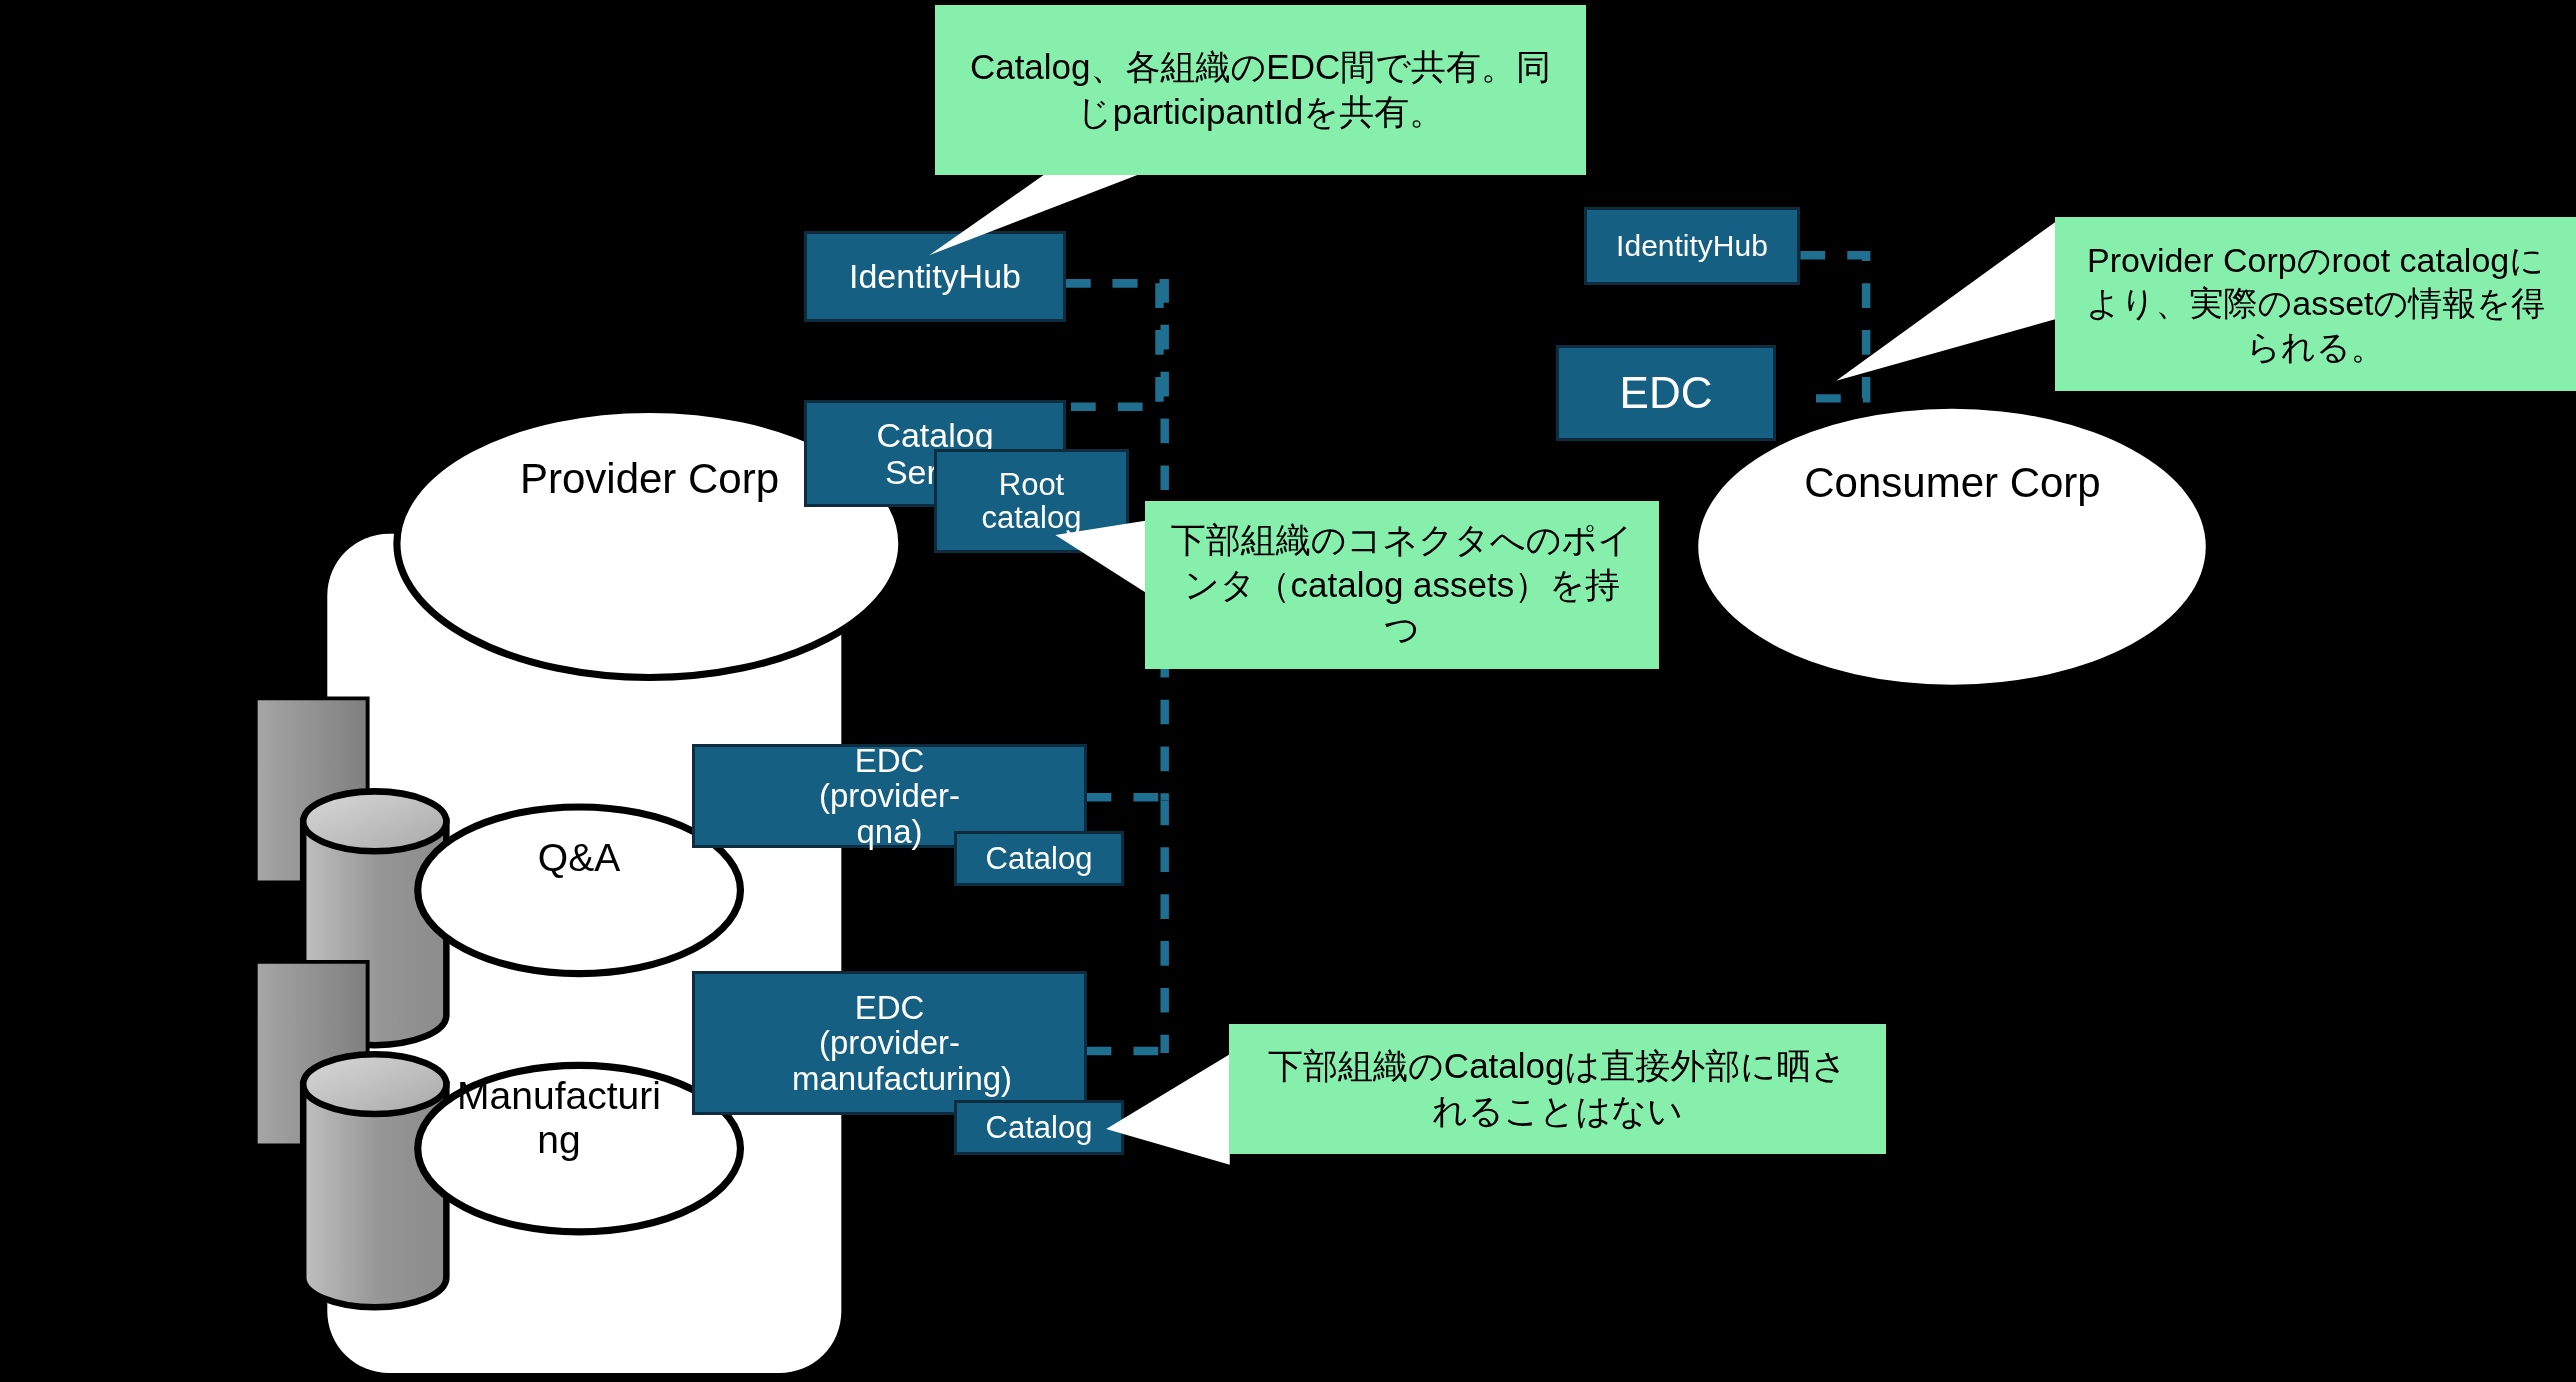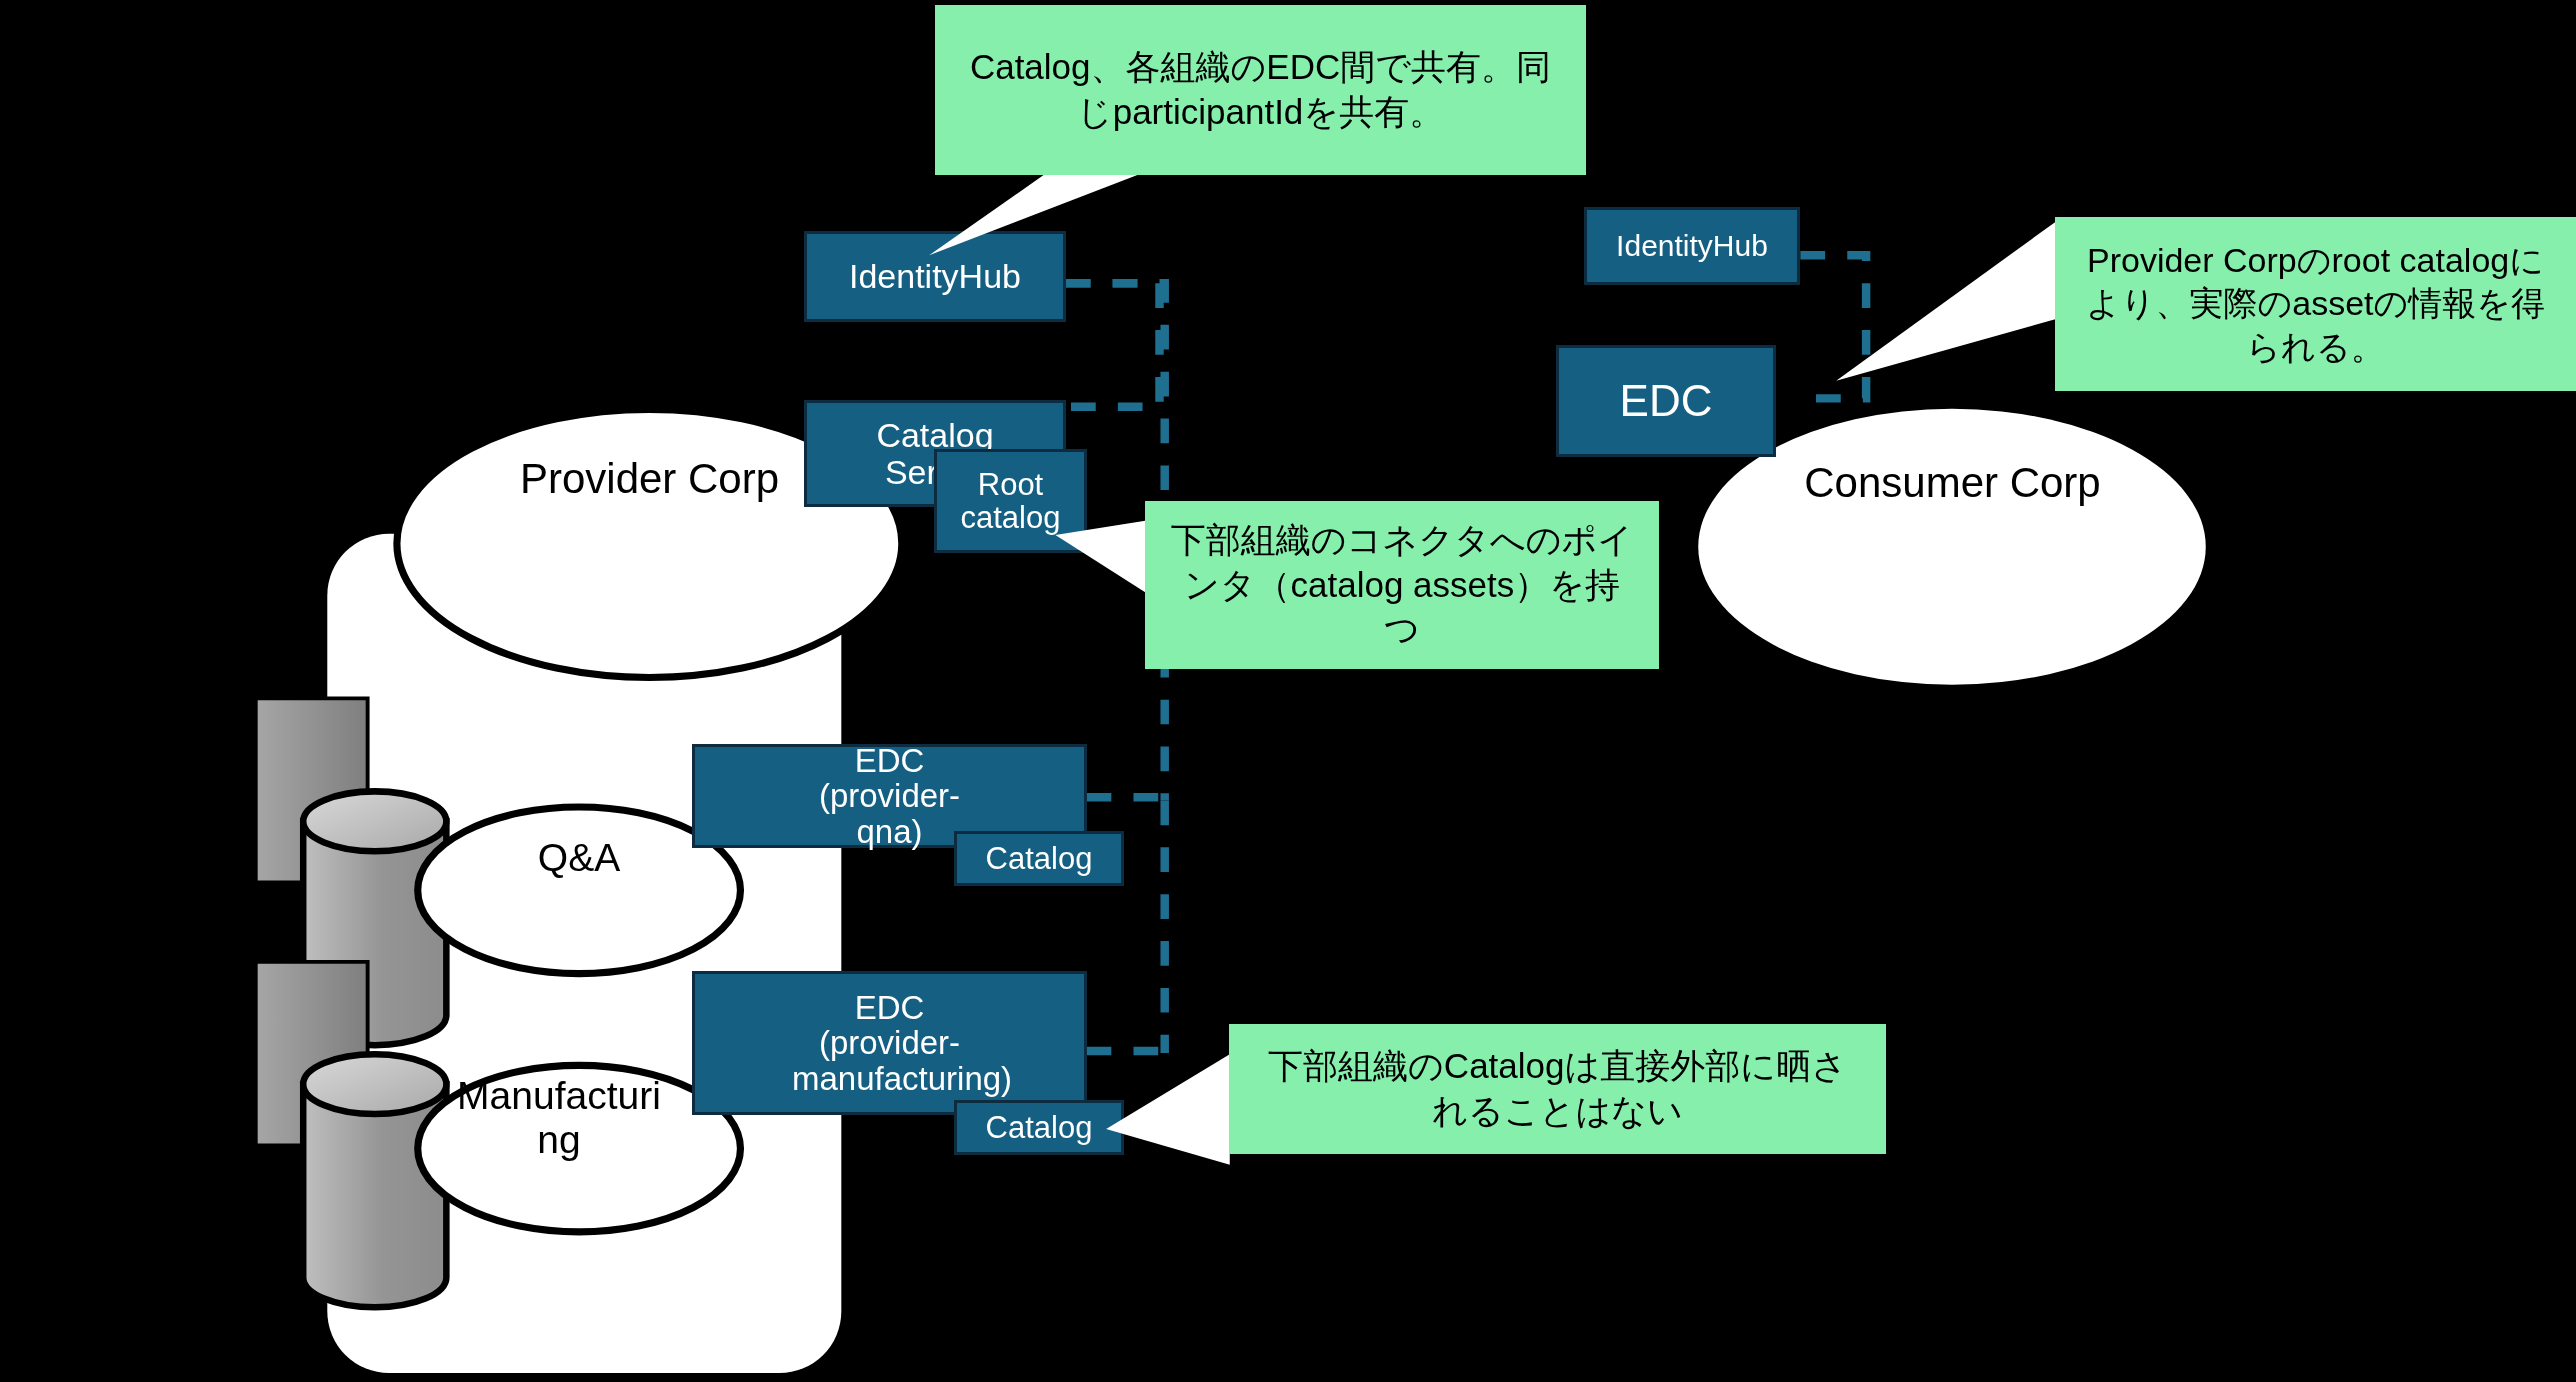--- a/index.html
+++ b/index.html
@@ -97,21 +97,21 @@
   </div>
 
   <div class="node" style="left:804px;top:231px;width:262px;height:91px;font-size:34px;">
     <span>IdentityHub</span>
   </div>
 
   <div class="node" style="left:804px;top:364px;width:262px;height:107px;font-size:34px;margin-top:36px;">
     <span style="display:block;max-width:150px;">Catalog Server</span>
   </div>
 
-  <div class="node" style="left:934px;top:449px;width:153px;height:104px;font-size:31px;">
+  <div class="node" style="left:934px;top:449px;width:195px;height:104px;font-size:31px;">
     <span style="display:block;max-width:111px;">Root catalog</span>
   </div>
 
   <div class="node" style="left:692px;top:744px;width:395px;height:104px;font-size:33px;">
     <span style="display:block;max-width:195px;">EDC (provider-qna)</span>
   </div>
 
   <div class="node" style="left:954px;top:831px;width:170px;height:55px;font-size:31px;">
     <span>Catalog</span>
   </div>
@@ -121,21 +121,21 @@
   </div>
 
   <div class="node" style="left:954px;top:1100px;width:170px;height:55px;font-size:31px;">
     <span>Catalog</span>
   </div>
 
   <div class="node" style="left:1584px;top:207px;width:216px;height:78px;font-size:30px;">
     <span>IdentityHub</span>
   </div>
 
-  <div class="node" style="left:1556px;top:345px;width:220px;height:112px;font-size:44px;">
+  <div class="node" style="left:1556px;top:345px;width:220px;height:96px;font-size:44px;">
     <span>EDC</span>
   </div>
 
   <svg class="svglayer" viewBox="0 0 3959 2125">
 
     <polygon points="1605,268 1750,268 1428,392" fill="#FFFFFF"></polygon>
 
     <polygon points="3160,340 3160,490 2822,585" fill="#FFFFFF"></polygon>
 
     <polygon points="1760,800 1760,910 1622,822" fill="#FFFFFF"></polygon>

